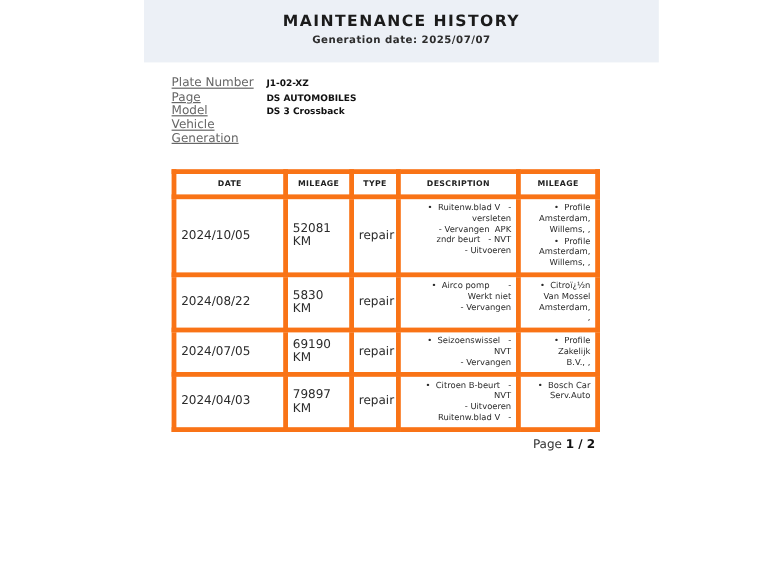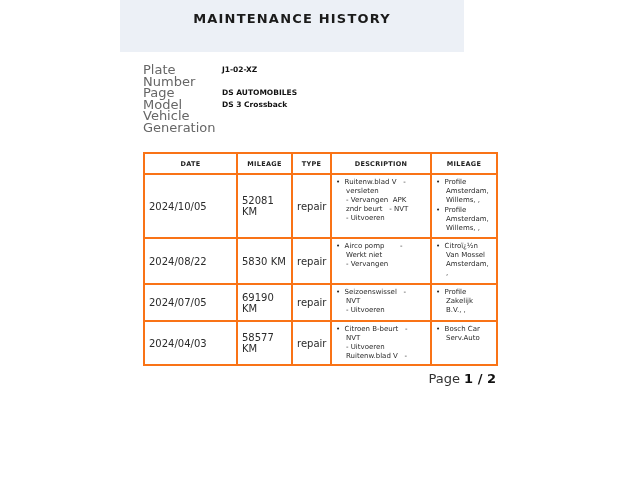--- a/index.html
+++ b/index.html
@@ -10,21 +10,21 @@
     color: #222;
     overflow: hidden;
   }
   .page {
     width: 400px;
     margin: 0 auto;
     position: relative;
   }
   
   .band {
-    width: 344px; height: 52px;
+    width: 429px; height: 52px;
     background: #ecf0f6;
     text-align: center;
   }
   .title {
     padding-top: 11px;
     font-size: 13px;
     font-weight: bold;
     letter-spacing: 1.2px;
     color: #1b1b1b;
   }
@@ -36,37 +36,38 @@
     color: #2d2d2d;
   }
   
   .details {
     margin: 12px 0 0 23px;
     width: 353px;
   }
   .drow { display: flex; line-height: 11.5px; }
   .dlabel {
     width: 79px;
-    font-size: 13px;
+    font-size: 10px;
     color: #666;
+    text-decoration: underline;
   }
   .dvalue {
     font-size: 7.5px;
     font-weight: bold;
     color: #111;
   }
   
   table.maint {
     margin: 19px 0 0 23px;
     width: 353px;
     border-collapse: collapse;
     table-layout: fixed;
   }
   table.maint th, table.maint td {
-    border: 2px solid #f97316;
+    border: 4px solid #f97316;
     padding: 3px 4px;
     box-sizing: border-box;
   }
   table.maint th {
     height: 21px;
     font-size: 6.5px;
     font-weight: bold;
     color: #222;
     text-align: center;
     letter-spacing: 0.3px;
@@ -84,46 +85,48 @@
     vertical-align: middle;
     font-size: 10px;
     color: #2b2b2b;
     padding-left: 6px;
   }
   td.top {
     vertical-align: top;
     font-size: 7px;
     color: #2b2b2b;
     padding-top: 5px;
+    text-align: right;
   }
   .bullet-item {
     padding-left: 10px;
     text-indent: -10px;
     line-height: 9px;
   }
   .bullet-item + .bullet-item { margin-top: 1px; }
   .bullet-item::before { content: "\2022\00a0\00a0"; }
   .btext { white-space: pre-wrap; }
   
   .pagenum {
     width: 376px;
     margin-top: 5px;
     text-align: right;
-    font-size: 13px;
+    font-size: 10px;
     color: #333;
   }
   .pagenum .pval { font-weight: bold; color: #111; }
 </style>
 </head>
 <body>
 
 <div class="page">
 
   <div class="band">
     <div class="title">MAINTENANCE HISTORY</div>
+    <div class="subtitle">Generation date: 2025/07/07</div>
   </div>
 
   <div class="details">
     <div class="drow">
       <span class="dlabel">Plate Number</span>
       <span class="dvalue">J1-02-XZ</span>
     </div>
     <div class="drow">
       <span class="dlabel">Page</span>
       <span class="dvalue">DS AUTOMOBILES</span>
@@ -191,31 +194,31 @@
 ,</span></div>
         </td>
       </tr>
       <tr class="r3">
         <td class="mid">2024/07/05</td>
         <td class="mid">69190 KM</td>
         <td class="mid">repair</td>
         <td class="top">
           <div class="bullet-item"><span class="btext">Seizoenswissel   -
 NVT
-- Uitvoeren</span></div>
+- Vervangen</span></div>
         </td>
         <td class="top">
           <div class="bullet-item"><span class="btext">Profile
 Zakelijk
 B.V., ,</span></div>
         </td>
       </tr>
       <tr class="r4">
         <td class="mid">2024/04/03</td>
-        <td class="mid">58577 KM</td>
+        <td class="mid">79897 KM</td>
         <td class="mid">repair</td>
         <td class="top">
           <div class="bullet-item"><span class="btext">Citroen B-beurt   -
 NVT
 - Uitvoeren
 Ruitenw.blad V   -</span></div>
         </td>
         <td class="top">
           <div class="bullet-item"><span class="btext">Bosch Car
 Serv.Auto</span></div>

